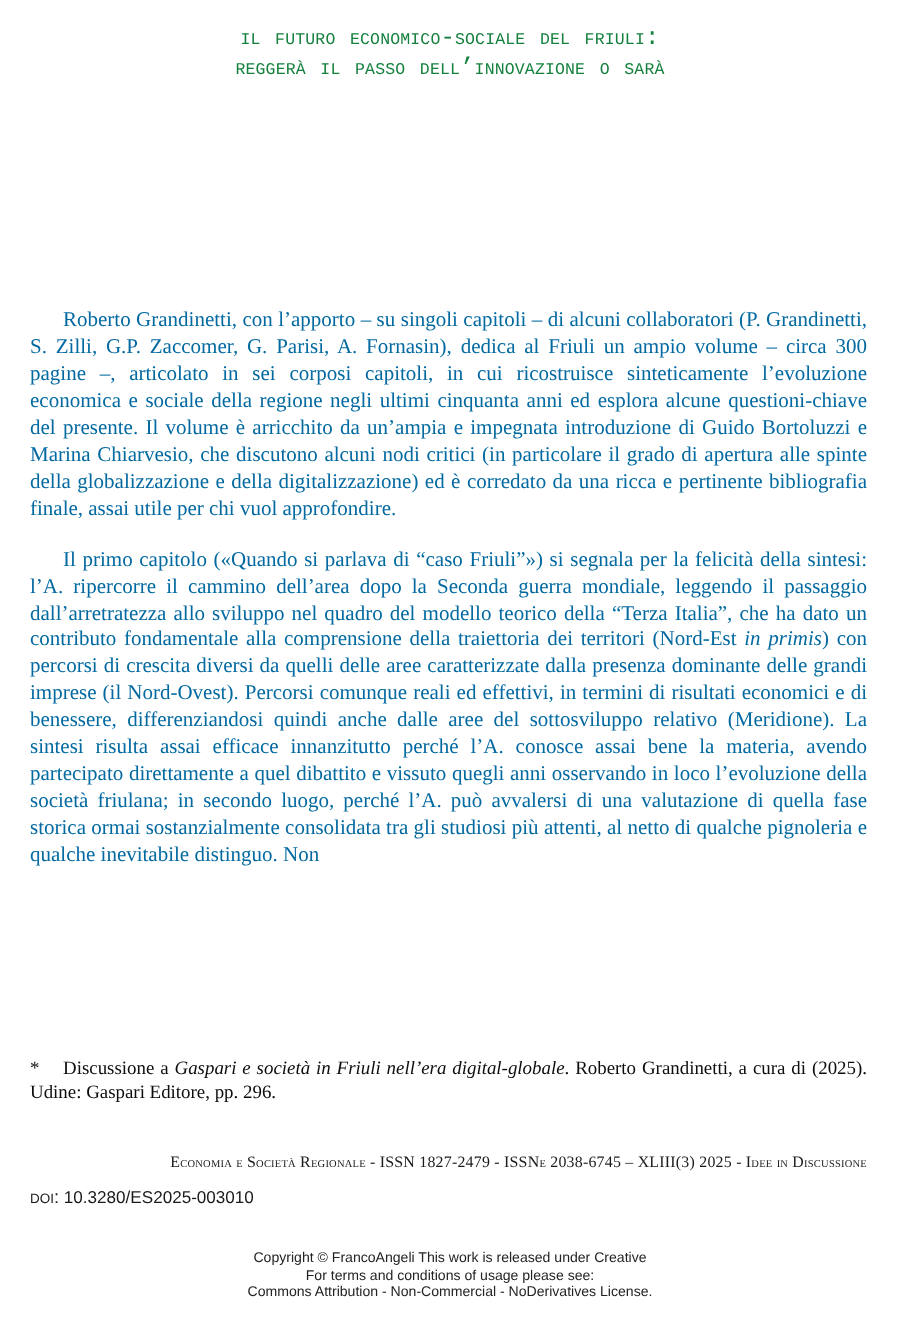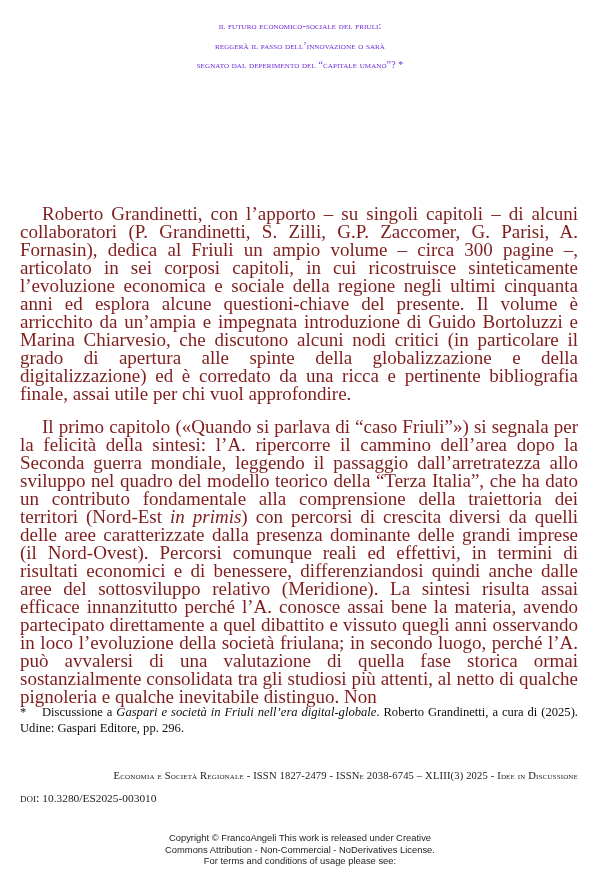--- a/index.html
+++ b/index.html
@@ -26,46 +26,46 @@
 
   
   .title-block {
     position: absolute;
     top: 16px;
     left: 20px;
     width: 560px;
     text-align: center;
   }
   .title-line {
-    font-family: Liberation Serif, serif;
+    font-family: Liberation Mono, monospace;
     font-variant: small-caps;
     text-transform: lowercase;
-    font-size: 10px;
+    font-size: 16px;
     line-height: 19.5px;
     letter-spacing: 0.1px;
-    color: #6d28d9;
+    color: #15803d;
     white-space: nowrap;
   }
 
   
   .body-block {
     position: absolute;
     top: 205px;
     left: 20px;
     width: 558px;
   }
   .para {
-    font-size: 19px;
+    font-size: 14px;
     line-height: 17.95px;
     text-align: justify;
     text-justify: inter-word;
     text-indent: 22px;
     margin: 0 0 0 0;
     hyphens: none;
-    color: #7f1d1d;
+    color: #0369a1;
   }
   .para + .para {
     margin-top: 16px;
   }
   .para i, .para em {
     font-style: italic;
   }
 
   
   .footnote-block {
@@ -105,21 +105,21 @@
     line-height: 14px;
     letter-spacing: 0.15px;
     color: #1a1a1a;
     white-space: nowrap;
     text-align: right;
   }
   .doi-line {
     position: absolute;
     top: 791px;
     left: 20px;
-    font-family: Liberation Serif, serif;
+    font-family: Liberation Sans, sans-serif;
     font-size: 11.4px;
     line-height: 14px;
     color: #1a1a1a;
     white-space: nowrap;
     text-align: right;
   }
   .doi-line .doi-label {
     font-variant: small-caps;
     text-transform: lowercase;
     font-size: 12.2px;
@@ -142,21 +142,20 @@
   }
 </style>
 </head>
 <body>
 
 <div class="page">
 
   <div class="title-block">
     <div class="title-line">Il futuro economico-sociale del Friuli:</div>
     <div class="title-line">reggerà il passo dell’innovazione o sarà</div>
-    <div class="title-line">segnato dal deperimento del “capitale umano”? *</div>
   </div>
 
   <div class="body-block">
     <p class="para">Roberto Grandinetti, con l’apporto – su singoli capitoli – di alcuni collaboratori (P. Grandinetti, S. Zilli, G.P. Zaccomer, G. Parisi, A. Fornasin), dedica al Friuli un ampio volume – circa 300 pagine –, articolato in sei corposi capitoli, in cui ricostruisce sinteticamente l’evoluzione economica e sociale della regione negli ultimi cinquanta anni ed esplora alcune questioni-chiave del presente. Il volume è arricchito da un’ampia e impegnata introduzione di Guido Bortoluzzi e Marina Chiarvesio, che discutono alcuni nodi critici (in particolare il grado di apertura alle spinte della globalizzazione e della digitalizzazione) ed è corredato da una ricca e pertinente bibliografia finale, assai utile per chi vuol approfondire.</p>
     <p class="para">
       <span>Il primo capitolo («Quando si parlava di “caso Friuli”») si segnala per la felicità della sintesi: l’A. ripercorre il cammino dell’area dopo la Seconda guerra mondiale, leggendo il passaggio dall’arretratezza allo sviluppo nel quadro del modello teorico della “Terza Italia”, che ha dato un contributo fondamentale alla comprensione della traiettoria dei territori (Nord-Est </span><i>in primis</i><span>) con percorsi di crescita diversi da quelli delle aree caratterizzate dalla presenza dominante delle grandi imprese (il Nord-Ovest). Percorsi comunque reali ed effettivi, in termini di risultati economici e di benessere, differenziandosi quindi anche dalle aree del sottosviluppo relativo (Meridione). La sintesi risulta assai efficace innanzitutto perché l’A. conosce assai bene la materia, avendo partecipato direttamente a quel dibattito e vissuto quegli anni osservando in loco l’evoluzione della società friulana; in secondo luogo, perché l’A. può avvalersi di una valutazione di quella fase storica ormai sostanzialmente consolidata tra gli studiosi più attenti, al netto di qualche pignoleria e qualche inevitabile distinguo. Non</span>
     </p>
   </div>
 
   <div class="footnote-block">
@@ -167,17 +166,17 @@
     <div class="journal-line">Economia e Società Regionale - ISSN 1827-2479 - ISSNe 2038-6745 – XLIII(3) 2025 - Idee in Discussione</div>
   </div>
 
   <div class="doi-line">
     <span class="doi-label">Doi:</span>
     <span>10.3280/ES2025-003010</span>
   </div>
 
   <div class="copyright-block">
     <div>Copyright © FrancoAngeli This work is released under Creative</div>
+    <div>For terms and conditions of usage please see:</div>
     <div>Commons Attribution - Non-Commercial - NoDerivatives License.</div>
-    <div>For terms and conditions of usage please see:</div>
   </div>
 
 </div>
 
 </body></html>

